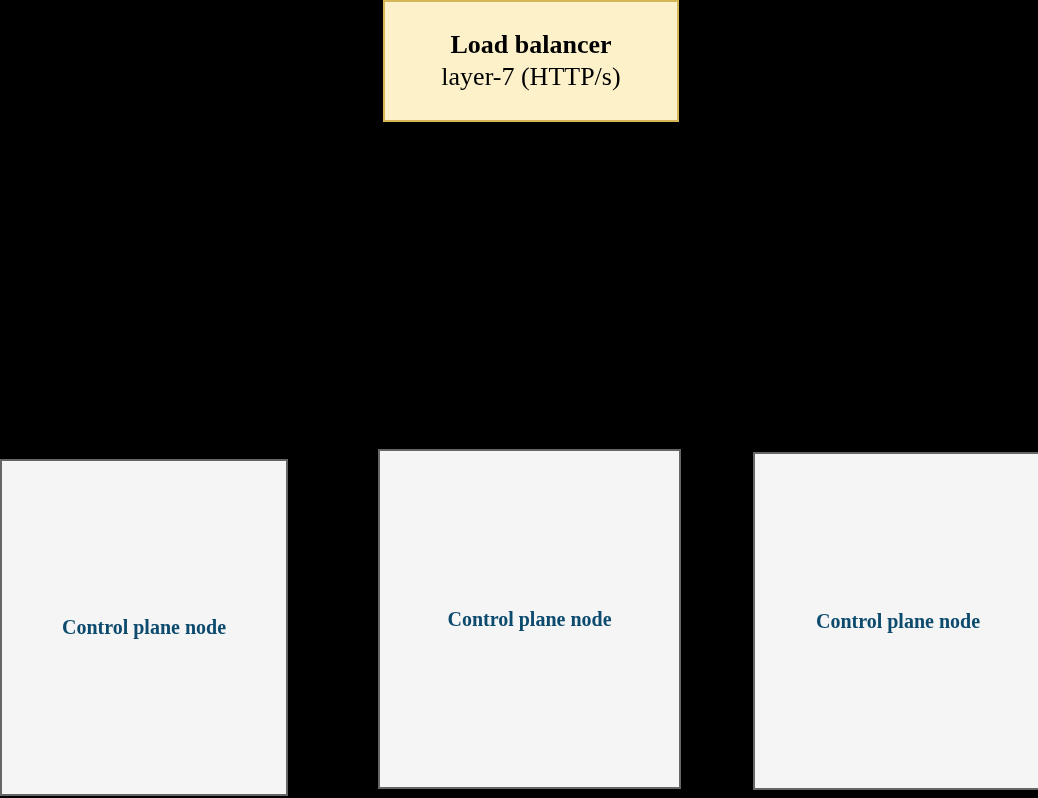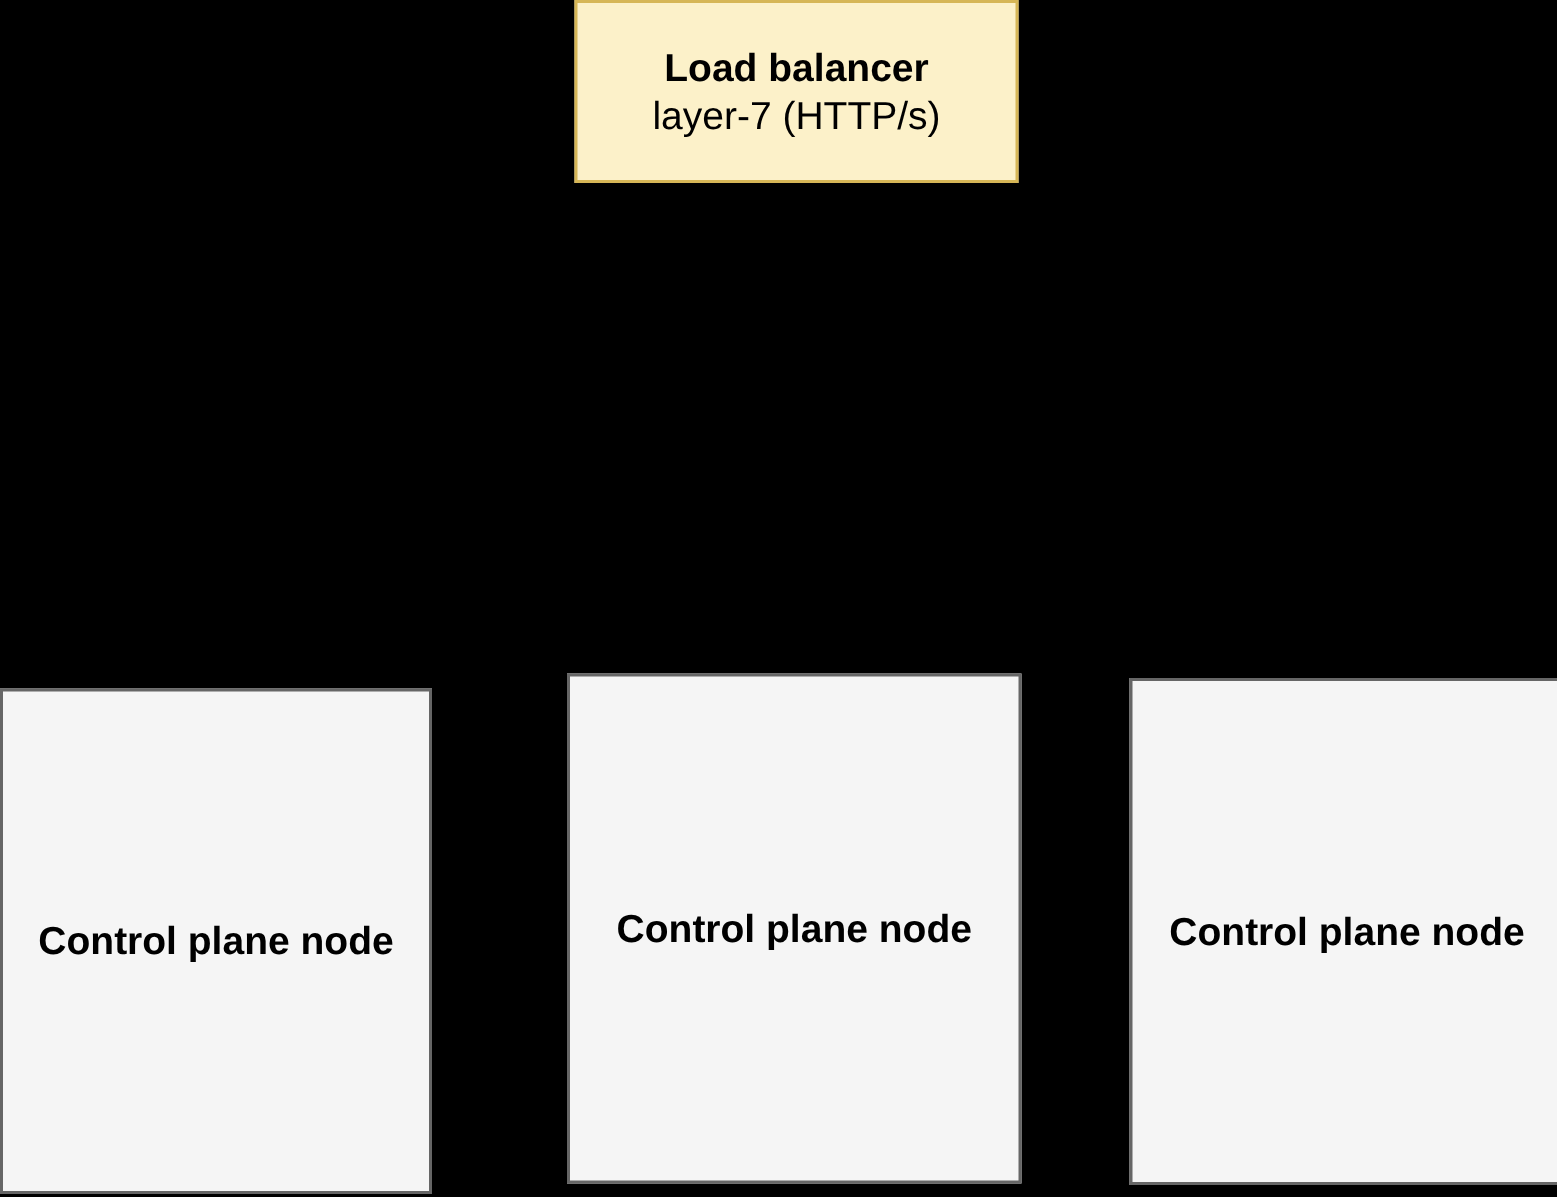--- a/index.html
+++ b/index.html
@@ -12,20 +12,21 @@
     background: #000000;
     overflow: hidden;
     position: relative;
     font-family: "Liberation Sans", sans-serif;
   }
   .canvas {
     position: absolute;
     inset: 0;
     width: 860px;
     height: 798px;
+    font-family: Liberation Serif, serif;
   }
   .node {
     position: absolute;
     box-sizing: border-box;
     display: flex;
     flex-direction: column;
     align-items: center;
     justify-content: center;
     text-align: center;
   }
@@ -43,22 +44,22 @@
   .lb-title {
     font-weight: bold;
   }
   .lb-subtitle {
     font-weight: normal;
     text-align: center;
   }
   .cp-box {
     background: #F5F5F5;
     border: 2px solid #666666;
-    color: #000000;
-    font-size: 26px;
+    color: #0c4a6e;
+    font-size: 20px;
     font-weight: bold;
   }
   .cp-left {
     left: 0px;
     top: 459px;
     width: 288px;
     height: 337px;
   }
   .cp-middle {
     left: 378px;

